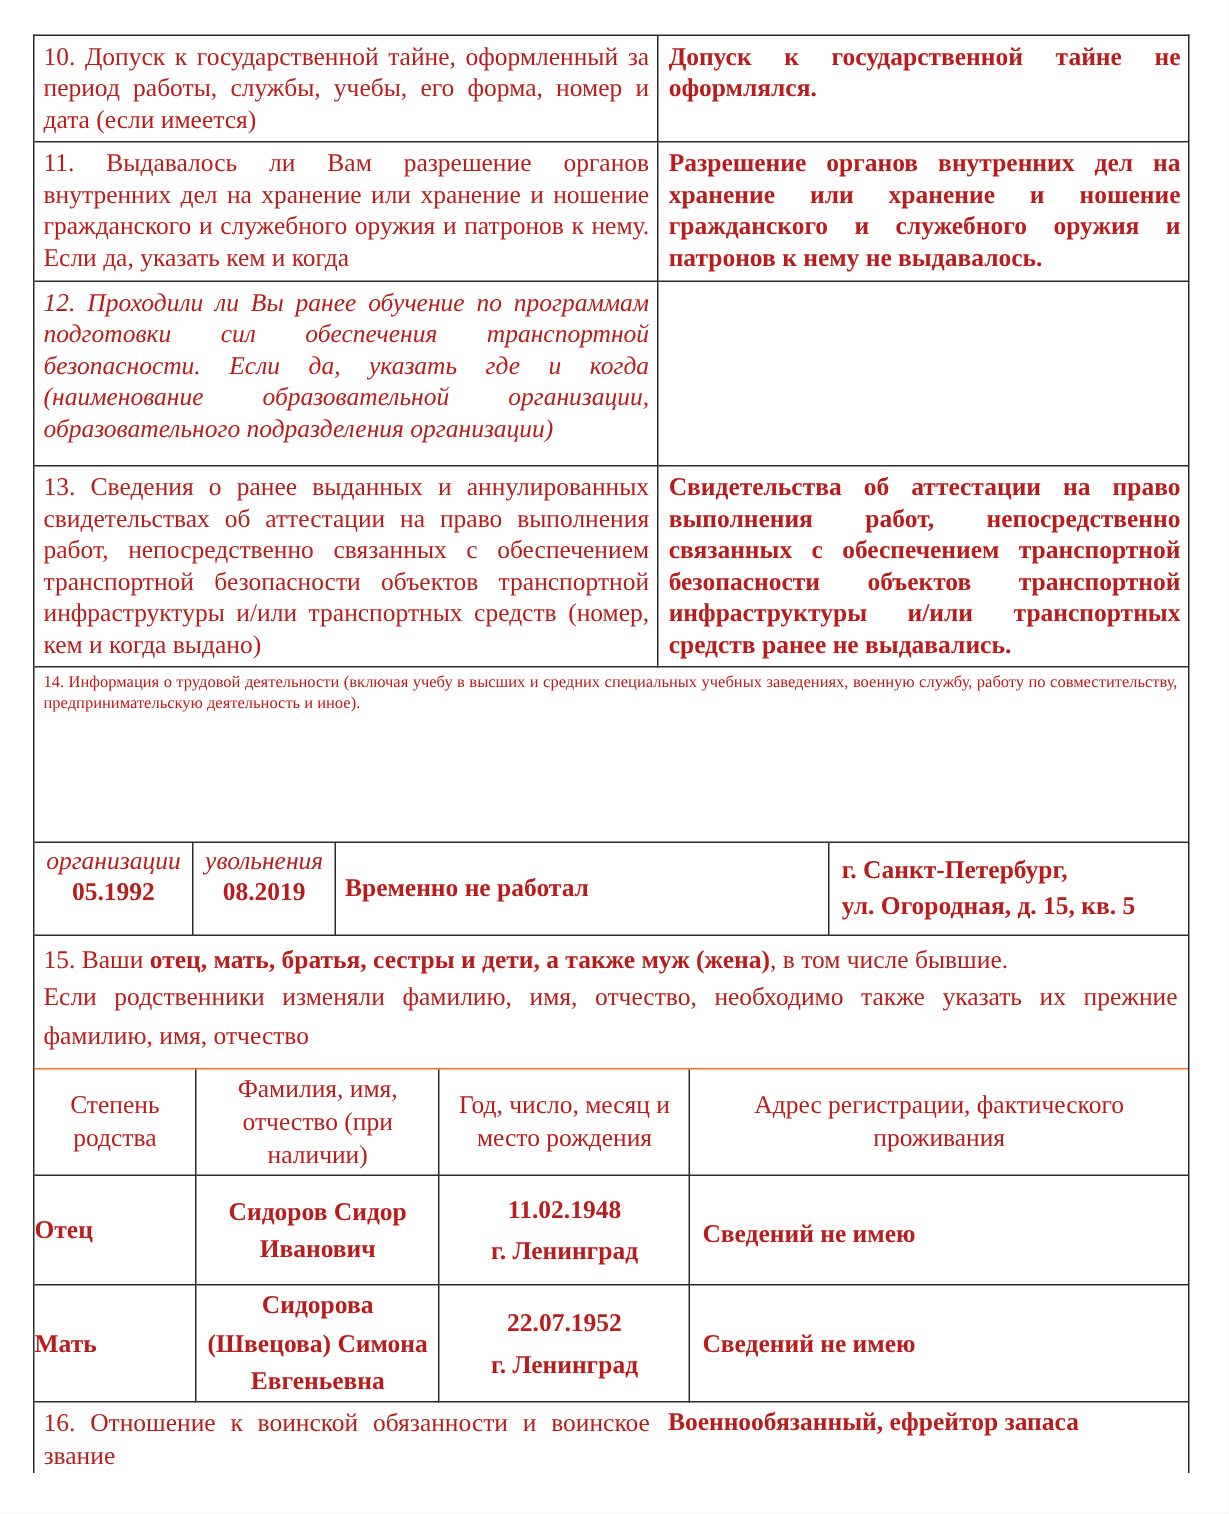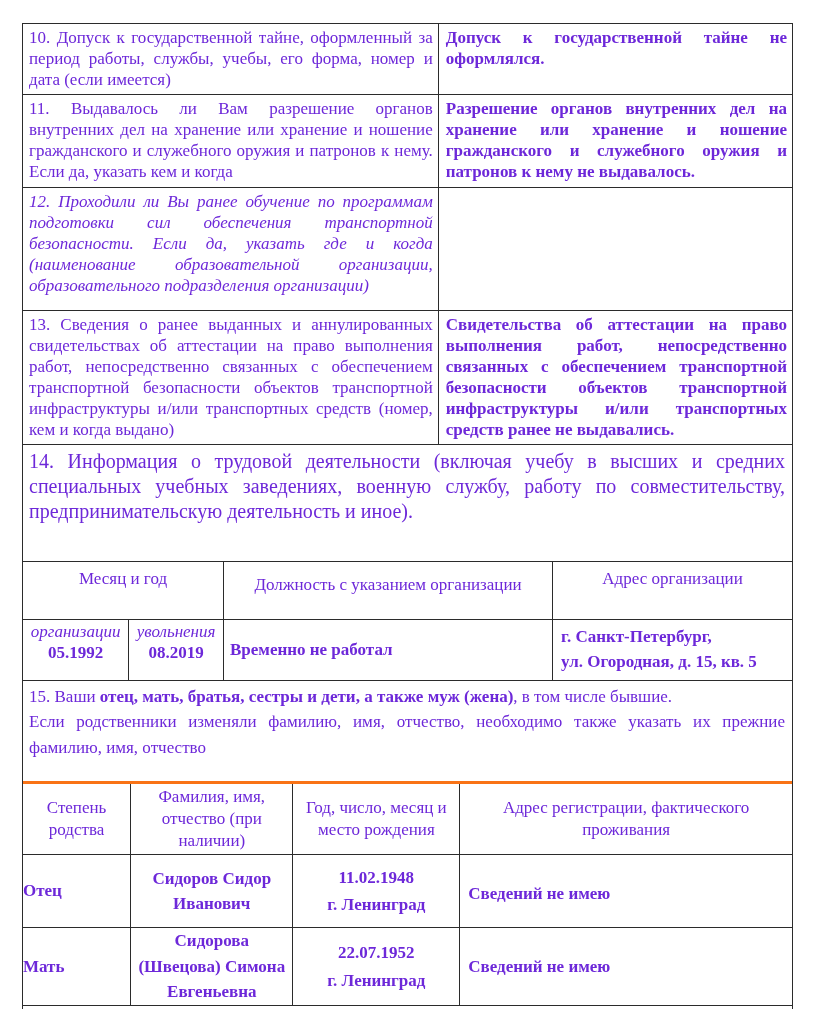--- a/index.html
+++ b/index.html
@@ -1,20 +1,20 @@
 <!DOCTYPE html>
 <html lang="ru"><head>
 <meta charset="utf-8">
 <style>
   * { margin: 0; padding: 0; box-sizing: border-box; }
   html, body { background: #f2f2f2; }
   .page {
     width: 819px; height: 1009px; background: #ffffff; position: relative;
     font-family: "Liberation Serif", "DejaVu Serif", serif;
-    color: #6d28d9; margin: 0 auto; overflow: hidden;
+    color: #b91c1c; margin: 0 auto; overflow: hidden;
   }
   .doc {
     position: absolute; left: 22px; top: 23px; width: 771px;
     border: 1px solid #2b2b2b; border-bottom: none;
   }
   table { width: 100%; border-collapse: collapse; table-layout: fixed; }
   td { vertical-align: top; }
 
   
   .qa-table td {
@@ -25,27 +25,27 @@
   .qa-table td.q { border-right: 1px solid #2b2b2b; }
   .qa-table td.a { font-weight: bold; padding-left: 7px; }
   .row-q10 td { height: 64px; }
   .row-q11 td { height: 80px; }
   .row-q12 td { height: 123px; font-style: italic; }
   .row-q13 td { height: 120px; }
 
   
   .sec14 {
     border-bottom: 1px solid #2b2b2b;
-    font-size: 20px; line-height: 1.26; text-align: justify;
+    font-size: 11px; line-height: 1.26; text-align: justify;
     padding: 4px 7px 6px 6px; min-height: 117px;
   }
   .sec15 {
-    border-bottom: 3px solid #f97316;
+    border-bottom: 1px solid #f97316;
     font-size: 17px; line-height: 1.52; text-align: justify;
-    padding: 3px 7px 20px 6px; min-height: 81px;
+    padding: 3px 7px 8px 6px; min-height: 81px;
   }
   .b { font-weight: bold; }
 
   
   .emp-table td { font-size: 17px; }
   .emp-table .vline { border-right: 1px solid #2b2b2b; }
   .emp-table .hdr td {
     border-bottom: 1px solid #2b2b2b; text-align: center;
     vertical-align: top; padding-top: 7px; height: 57px;
   }
@@ -116,25 +116,20 @@
     </div>
 
     <table class="emp-table">
       <colgroup>
         <col style="width:13.75%">
           <col style="width:12.32%">
         <col style="width:42.8%">
           <col style="width:31.13%">
       </colgroup>
       <tbody>
-        <tr class="hdr">
-          <td colspan="2" class="vline">Месяц и год</td>
-          <td class="vline pos-hdr">Должность с указанием организации</td>
-          <td>Адрес организации</td>
-        </tr>
         <tr class="data">
           <td class="vline">
             <span class="emp-sub">организации</span>
             <span class="emp-date">05.1992</span>
           </td>
           <td class="vline">
             <span class="emp-sub">увольнения</span>
             <span class="emp-date">08.2019</span>
           </td>
           <td class="vline emp-pos">Временно не работал</td>

